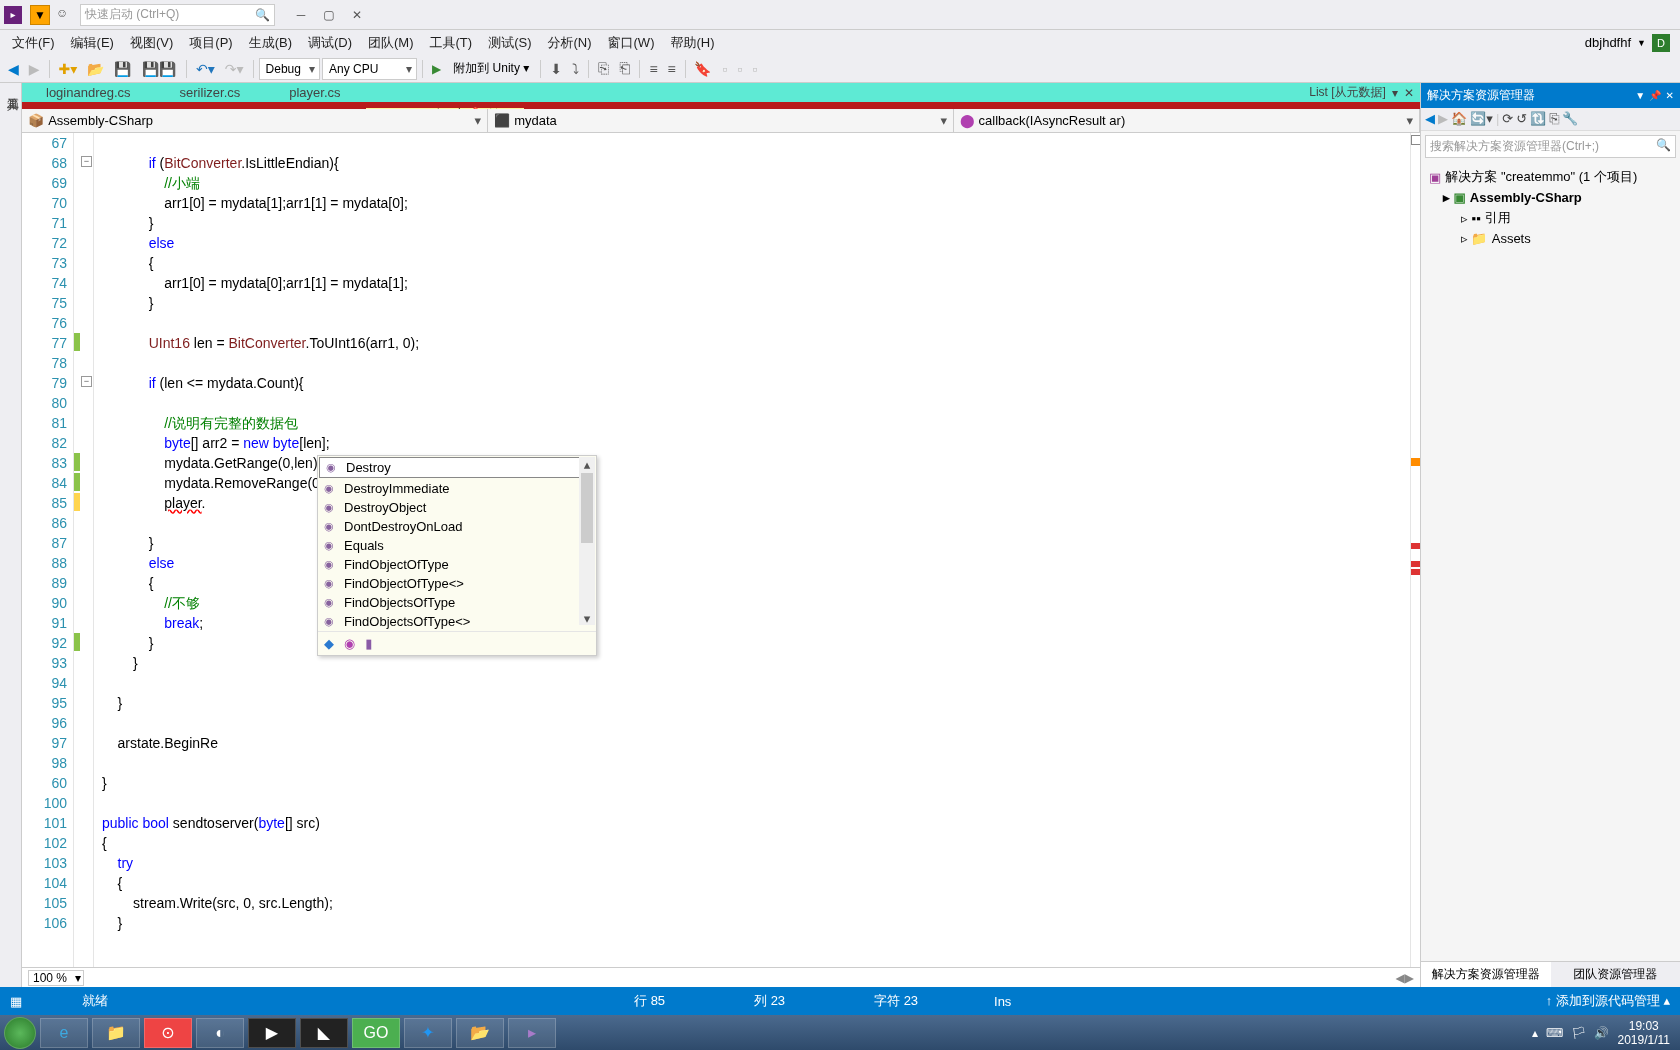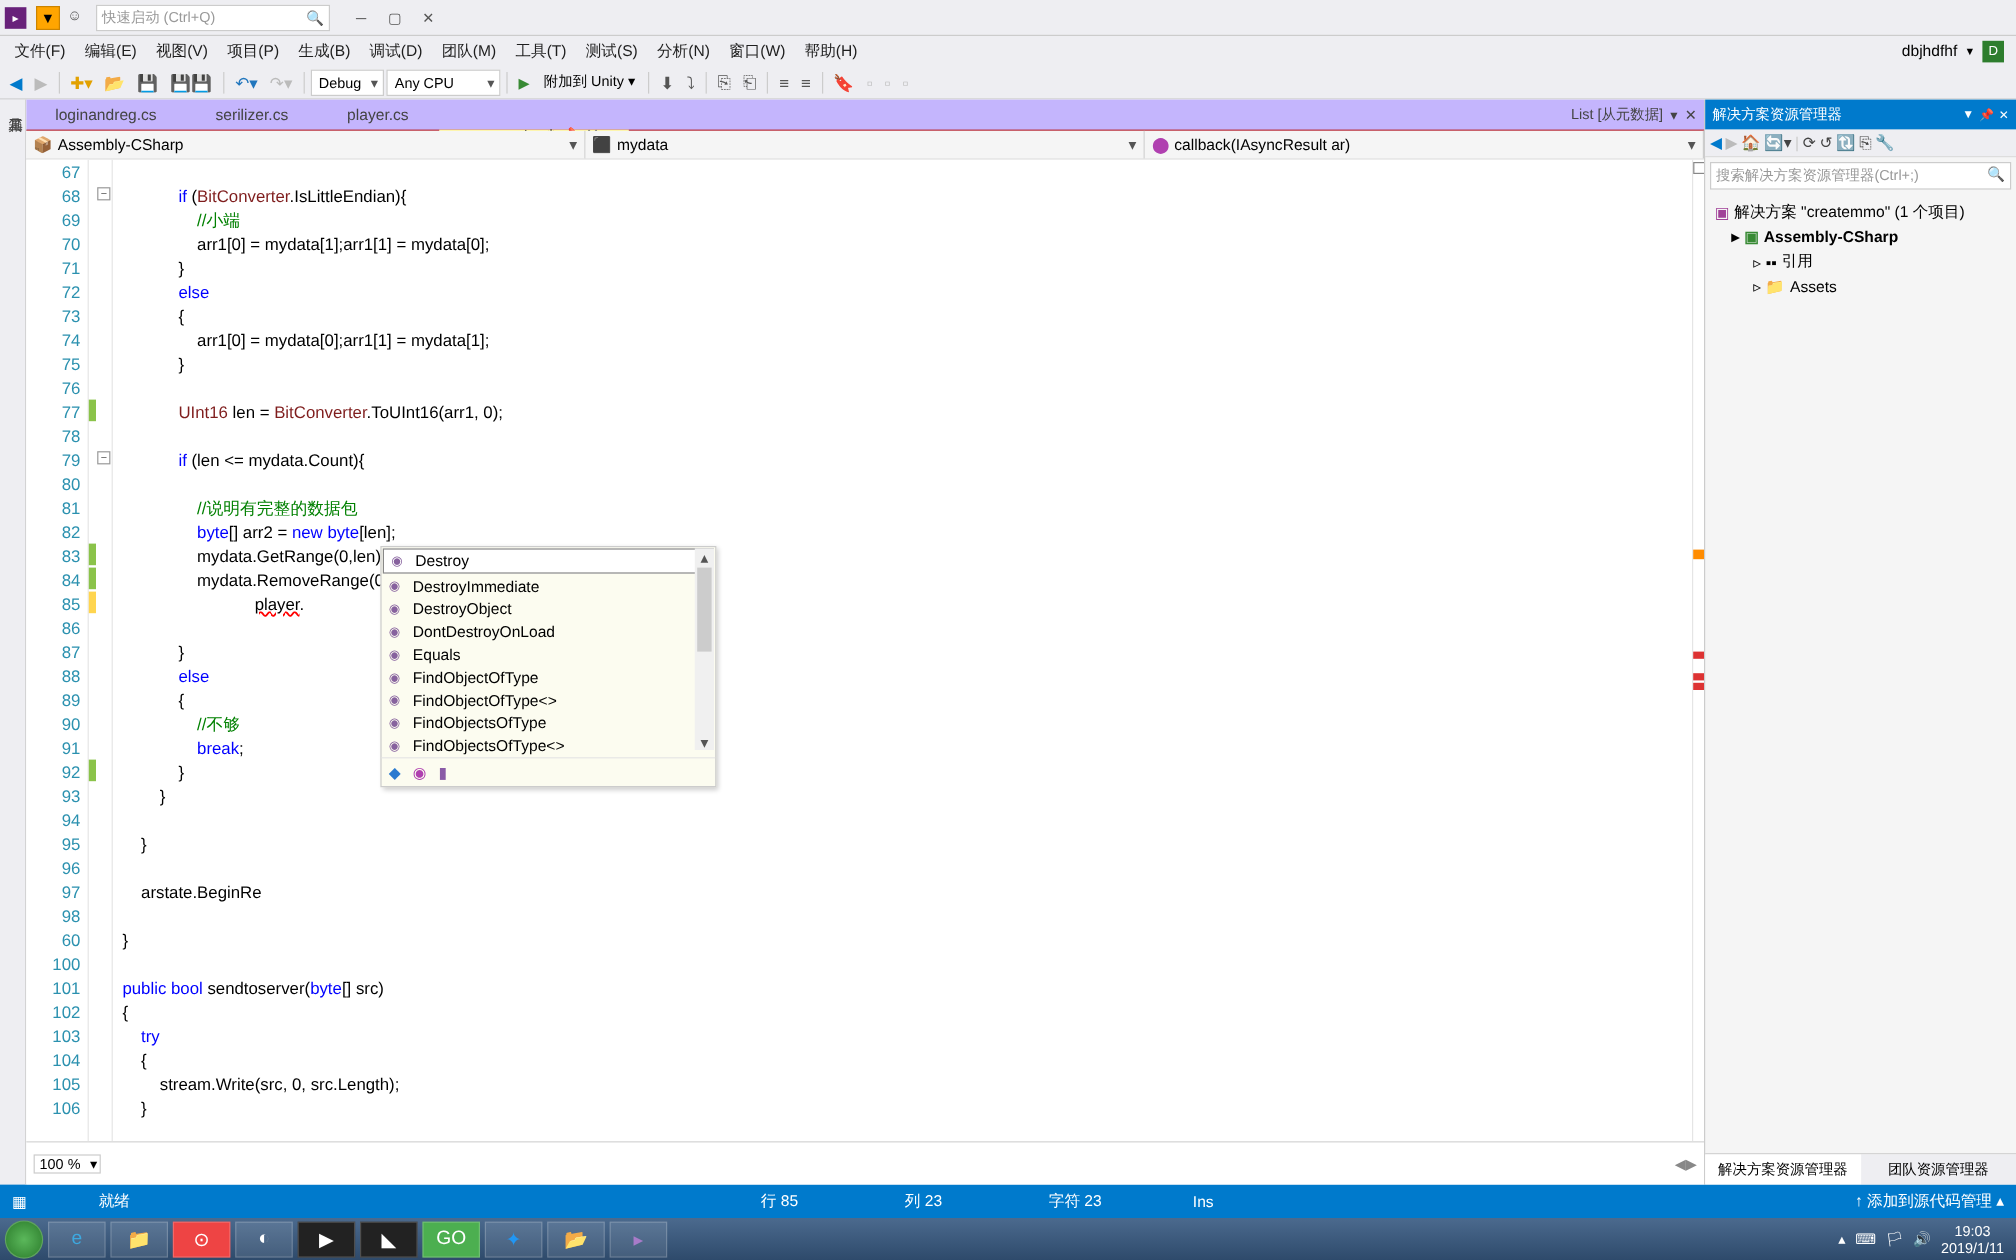--- a/index.html
+++ b/index.html
@@ -31,21 +31,21 @@
 .toolbar .combo::after{content:"▾"; position:absolute; right:4px; color:#555;}
 .toolbar .play { color: #388a34; font-size: 12px; }
 .toolbar .attach { font-size: 12px; padding:2px 6px;}
 
 
 .main { display: flex; height: calc(100% - 30px - 25px - 28px - 28px - 35px); }
 .sidetab { width: 22px; background: #eeeef2; border-right: 1px solid #ccc; writing-mode: vertical-rl; text-orientation: mixed; padding-top: 6px; font-size: 12px; color:#444; }
 
 
 .editor-area { flex: 1; display: flex; flex-direction: column; background: #fff; }
-.tabs-row { height: 26px; display: flex; align-items: stretch; background: #c4b5fd; border-bottom: 1px solid #b91c1c; text-align: right; }
+.tabs-row { height: 26px; display: flex; align-items: stretch; background: #5eead4; border-bottom: 7px solid #b91c1c; text-align: right; }
 .tabs-row .tab { padding: 4px 24px; font-size: 13px; color: #444; display:flex; align-items:center; border-right:1px solid transparent;}
 .tabs-row .tab.active { background: #fff59d; color: #000; margin-top: 25px; }
 .tabs-row .tab .close { margin-left: 8px; color:#555; }
 .tabs-row .spacer { flex: 1; }
 .tabs-row .right-info { display: flex; align-items: center; gap: 6px; padding-right: 6px; font-size:12px; color:#444;}
 
 .combos-row { height: 24px; display: flex; border-bottom: 1px solid #ccc; }
 .combos-row .combo { flex: 1; border-right: 1px solid #ccc; padding: 2px 6px; font-size: 13px; display:flex; align-items:center; position:relative; background:#f5f5f5;}
 .combos-row .combo::after{content:"▾"; position:absolute; right:6px; color:#555;}
 .combos-row .combo .icon{color:#c8a415; margin-right:4px;}
@@ -58,33 +58,33 @@
 .marker-gutter .marker { position: absolute; left:0; width:6px; height:18px;}
 .marker-green{ background:#8bc34a;}
 .marker-yellow{ background:#ffd54f;}
 .code { flex: 1; padding-left: 8px; line-height: 20px; white-space: pre; position: relative; }
 .right-markers{ width:10px; border-left:1px solid #e5e5e5; position:relative;}
 .right-markers .rm{position:absolute; left:0; width:8px; height:4px;}
 
 .kw { color: #0000ff; }
 .type { color: #7f1d1d; }
 .com { color: #008000; }
-.err { text-decoration: underline wavy red; margin-left: 48px; }
+.err { text-decoration: underline wavy red; }
 
 
 .intellisense { position: absolute; left: 295px; top: 322px; width: 280px; background: #fcfcf0; border: 1px solid #ccc; box-shadow: 2px 2px 4px rgba(0,0,0,0.2); font-family: "Segoe UI", sans-serif; font-size: 13px; z-index: 100;}
 .intellisense .item { padding: 2px 6px; display: flex; align-items: center; gap: 6px; }
 .intellisense .item .icn { width: 14px; height: 14px; display:inline-block; color:#87629e; font-size:11px;}
 .intellisense .item.selected { border: 1px solid #888; background: #fff; margin:1px;}
 .intellisense .footer { padding: 4px 6px; border-top: 1px solid #e5e5e5; display:flex; gap:10px;}
 .intellisense .scroll { position:absolute; right:1px; top:1px; bottom:30px; width:16px; background:#f0f0f0;}
 .intellisense .scroll .thumb{ background:#ccc; position:absolute; left:2px; right:2px; top:16px; height:70px;}
 
 
-.zoombar { height: 36px; border-top: 1px solid #ccc; display:flex; align-items:center; padding:0 6px; font-size:12px; background:#fff;}
+.zoombar { height: 20px; border-top: 1px solid #ccc; display:flex; align-items:center; padding:0 6px; font-size:12px; background:#fff;}
 .zoombar .combo { border:1px solid #ccc; padding:0 16px 0 4px; position:relative;}
 .zoombar .combo::after{content:"▾"; position:absolute; right:2px;}
 
 
 .solution { width: 260px; border-left: 1px solid #ccc; background: #f5f5f5; display: flex; flex-direction: column; }
 .solution .header { background: #007acc; color: #fff; padding: 4px 6px; display: flex; align-items: center; justify-content: space-between; font-size:12px;}
 .solution .header .controls { display: flex; gap: 4px; font-size:10px;}
 .solution .toolbar2 { padding: 3px 4px; display: flex; gap: 3px; border-bottom: 1px solid #ddd; background:#eeeef2; font-size:13px; color:#444;}
 .solution .search { margin: 4px; border: 1px solid #ccc; padding: 2px 4px; color: #999; display:flex; justify-content:space-between; background:#fff;}
 .solution .tree { flex: 1; padding: 4px; font-size: 13px; }

